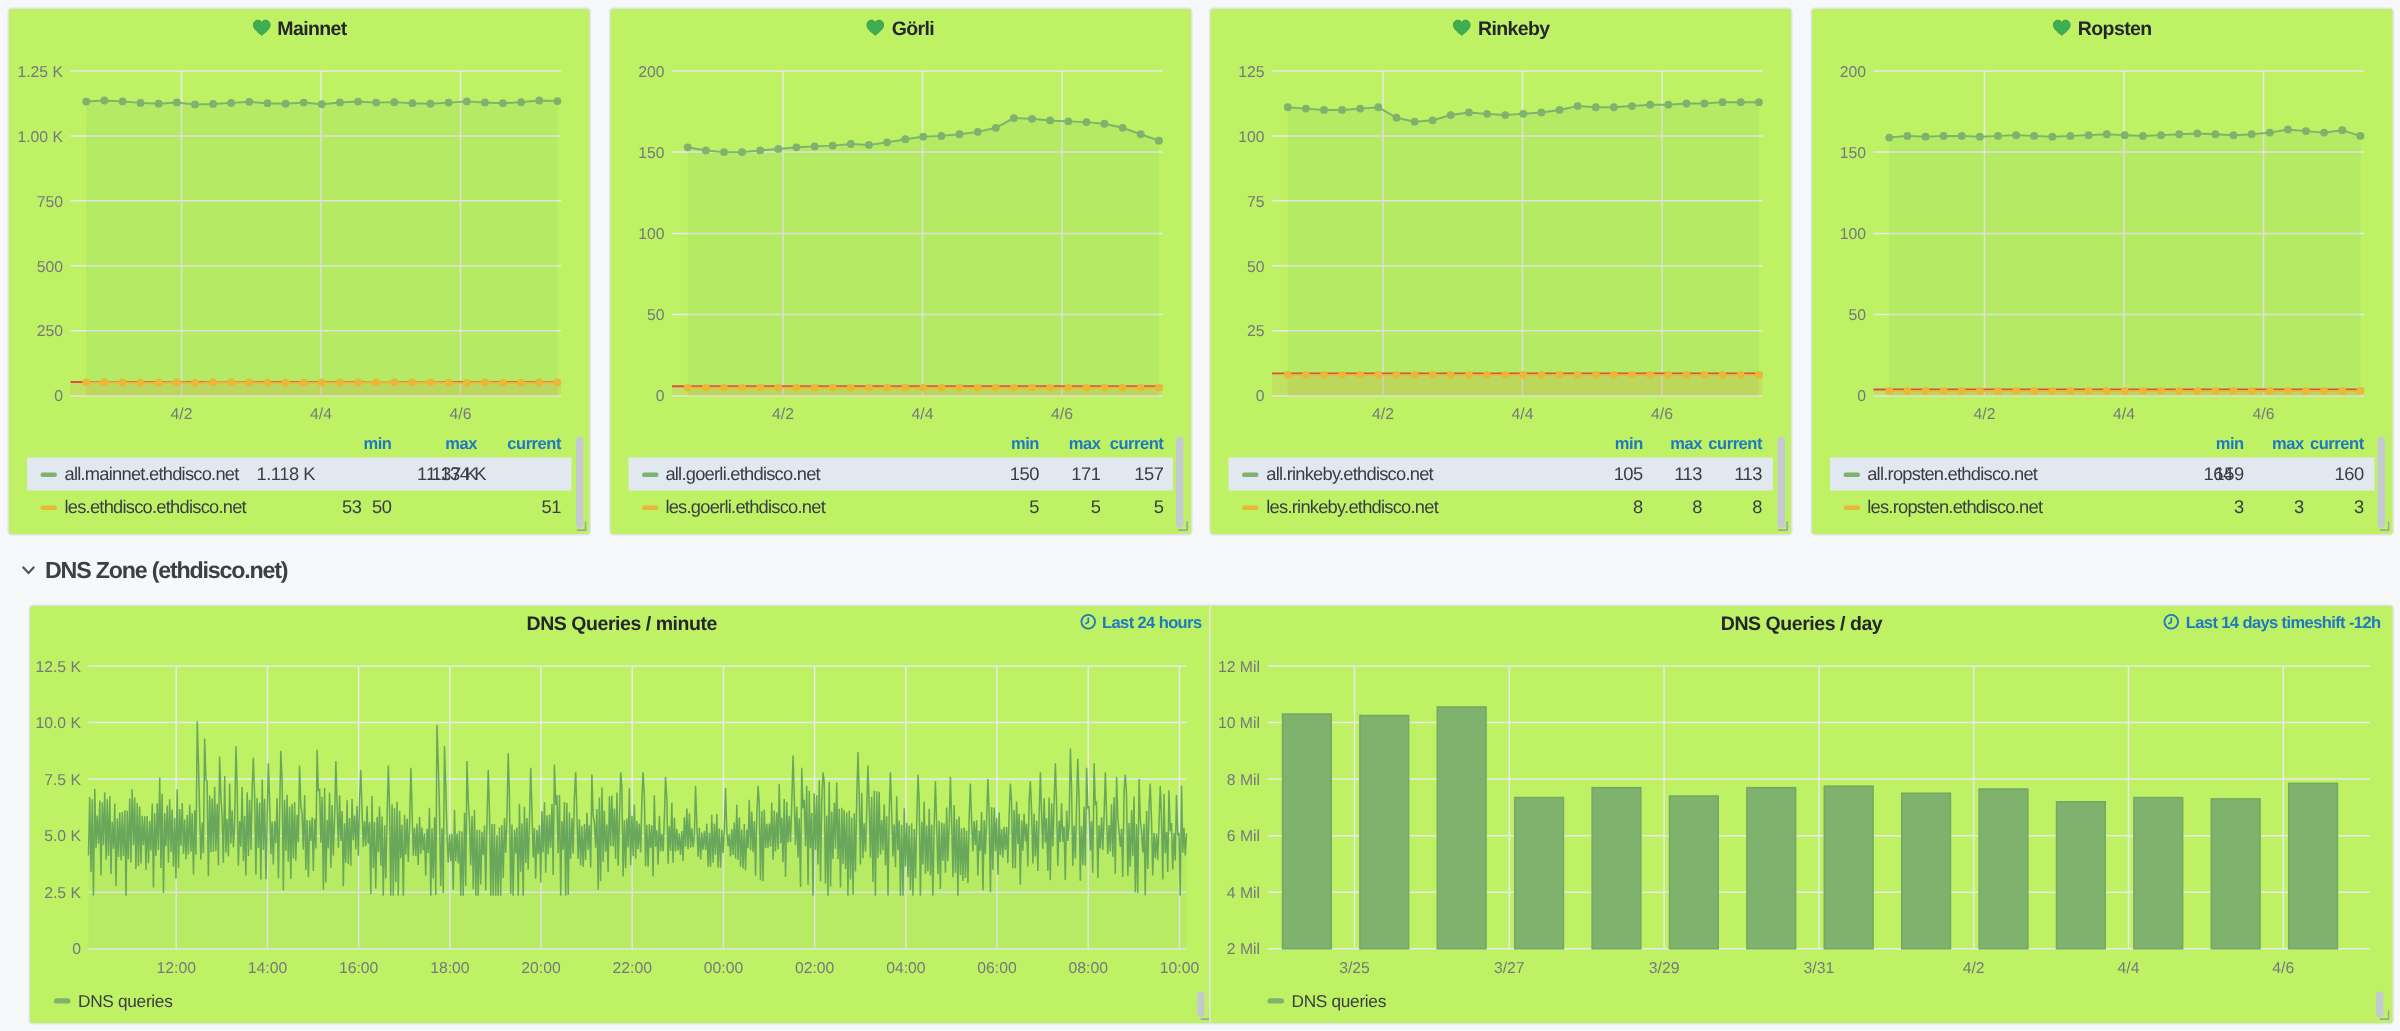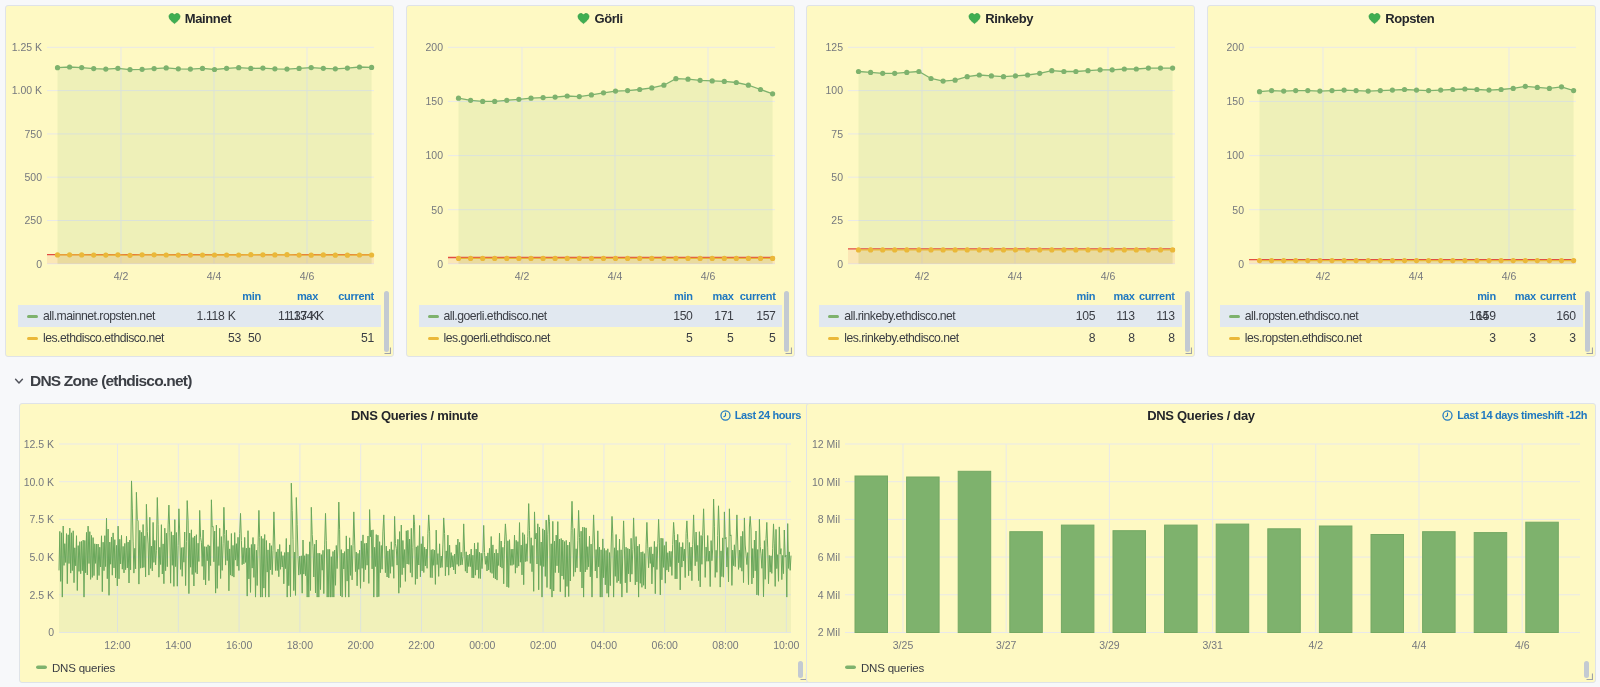--- a/index.html
+++ b/index.html
@@ -1,15 +1,15 @@
 <!DOCTYPE html>
 <html><head><meta charset="utf-8"><style>
 * { margin:0; padding:0; box-sizing:border-box; }
 html,body { width:1600px; height:687px; background:#f7f8fa; font-family:"Liberation Sans",sans-serif; overflow:hidden; }
-.panel { position:absolute; background:#fef9c3; border:1px solid #dfe3e8; border-radius:3px; }
+.panel { position:absolute; background:#bef264; border:1px solid #dfe3e8; border-radius:3px; }
 .ptitle { position:absolute; top:4.5px; left:0; width:100%; text-align:center; font-size:13px; font-weight:700; color:#24262b; letter-spacing:-0.4px; }
 .ptitle2 { position:absolute; top:4px; left:0; width:100%; text-align:center; font-size:13px; font-weight:700; color:#24262b; letter-spacing:-0.3px; }
 .tr-label { position:absolute; top:5px; right:8px; font-size:11px; font-weight:700; color:#1f78c1; letter-spacing:-0.4px; }
 .chart { position:absolute; left:-1px; top:-1px; }
 .ax { font-size:10.5px; fill:#75787e; font-family:"Liberation Sans",sans-serif; }
 .lg { font-size:11.5px; fill:#3a3d44; letter-spacing:-0.2px; font-family:"Liberation Sans",sans-serif; }
 .lhead { font-size:11px; font-weight:700; color:#1f78c1; letter-spacing:-0.3px; }
 .lname,.lval { font-size:12.2px; color:#3a3d44; }
 .lname { letter-spacing:-0.5px; }
 .lval { letter-spacing:-0.3px; }
@@ -98,22 +98,22 @@
       <circle cx="330.3" cy="63.8" r="2.6" fill="#7eb26d"></circle>
       <circle cx="342.4" cy="63.1" r="2.6" fill="#7eb26d"></circle>
       <circle cx="354.5" cy="62" r="2.6" fill="#7eb26d"></circle>
       <circle cx="366.6" cy="62.4" r="2.6" fill="#7eb26d"></circle>
     </svg>
 <div class="lhead" style="position:absolute;left:165px;top:283.5px;width:90px;text-align:right">min</div>
     <div class="lhead" style="position:absolute;left:222px;top:283.5px;width:90px;text-align:right">max</div>
     <div class="lhead" style="position:absolute;left:278px;top:283.5px;width:90px;text-align:right">current</div>
     <div style="position:absolute;left:12px;top:299px;width:363px;height:22px;background:#e1e8f0"></div>
     <div style="position:absolute;left:21px;top:308.5px;width:11px;height:3.5px;background:#7eb26d;border-radius:2px"></div>
-    <div class="lname" style="position:absolute;left:37px;top:303px">all.mainnet.ropsten.net</div>
-    <div class="lval" style="position:absolute;left:165px;top:303px;width:90px;text-align:center">1.118 K</div>
+    <div class="lname" style="position:absolute;left:37px;top:303px">all.mainnet.ethdisco.net</div>
+    <div class="lval" style="position:absolute;left:165px;top:303px;width:90px;text-align:left">1.118 K</div>
     <div class="lval" style="position:absolute;left:222px;top:303px;width:90px;text-align:right">1.137 K</div>
     <div class="lval" style="position:absolute;left:278px;top:303px;width:90px;text-align:left">1.134 K</div>
     <div style="position:absolute;left:21px;top:330.5px;width:11px;height:3.5px;background:#eab839;border-radius:2px"></div>
     <div class="lname" style="position:absolute;left:37px;top:325px">les.ethdisco.ethdisco.net</div>
     <div class="lval" style="position:absolute;left:165px;top:325px;width:90px;text-align:right">50</div>
     <div class="lval" style="position:absolute;left:222px;top:325px;width:90px;">53</div>
     <div class="lval" style="position:absolute;left:278px;top:325px;width:90px;text-align:right">51</div>
 <div style="position:absolute;left:377.5px;top:285px;width:5px;height:61px;background:#c3cad2;border-radius:3px"></div>
 <svg width="7" height="7" viewBox="0 0 7 7" style="position:absolute;right:2px;bottom:2px">
       <path d="M0.5 6.5 L6.5 6.5 L6.5 0.5" fill="none" stroke="#9fa3a8" stroke-width="1.2"></path>

